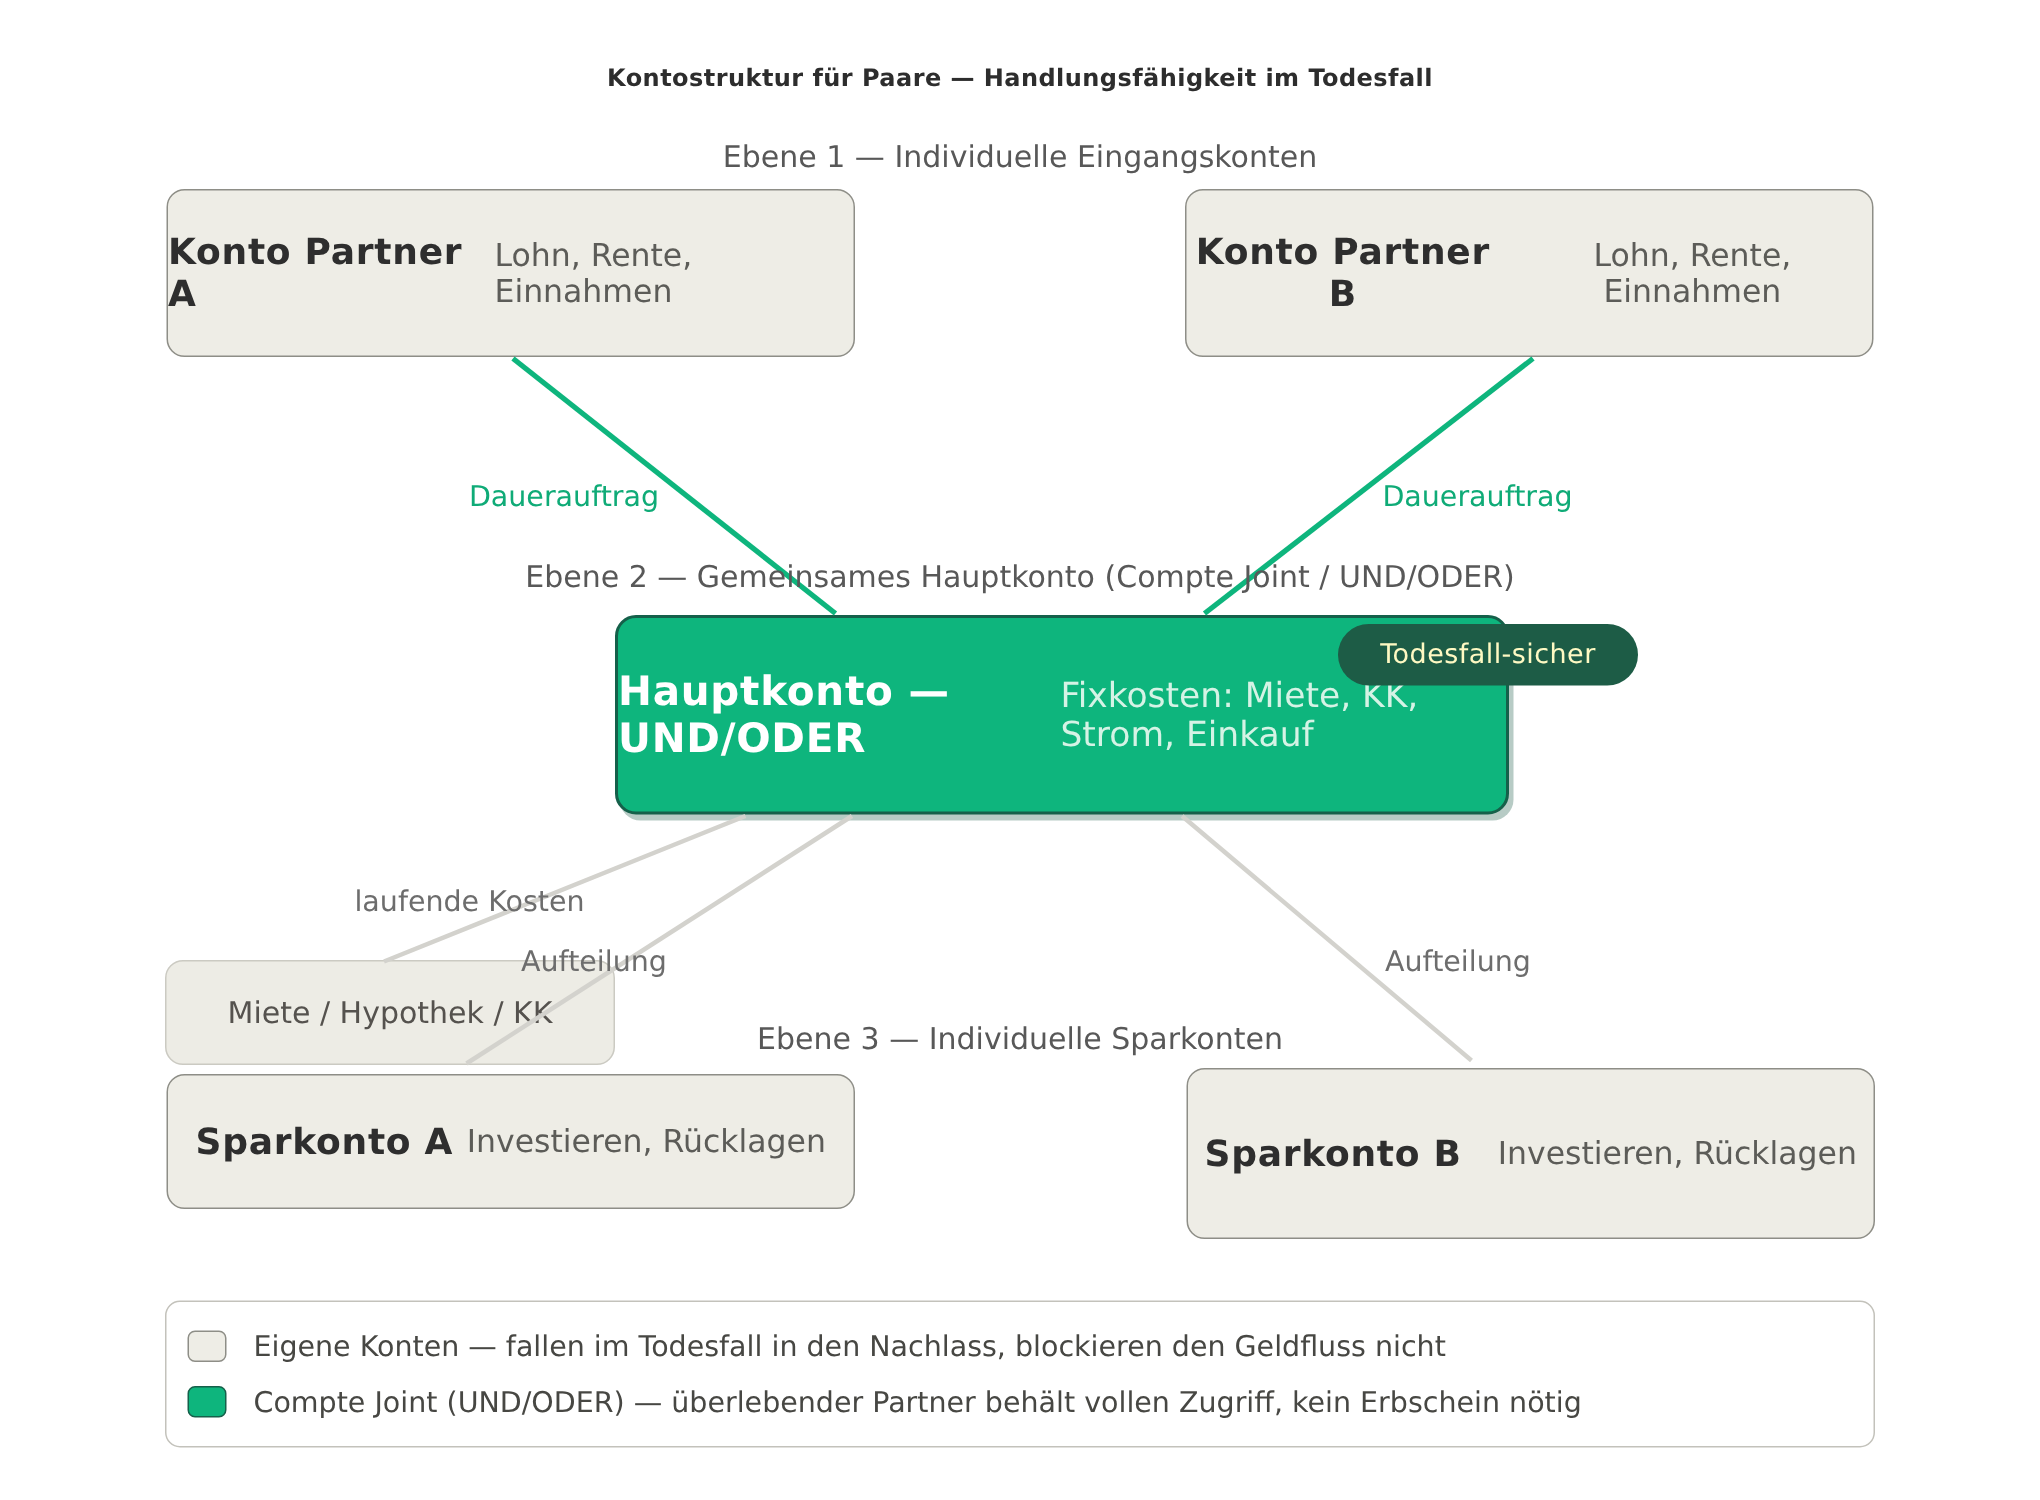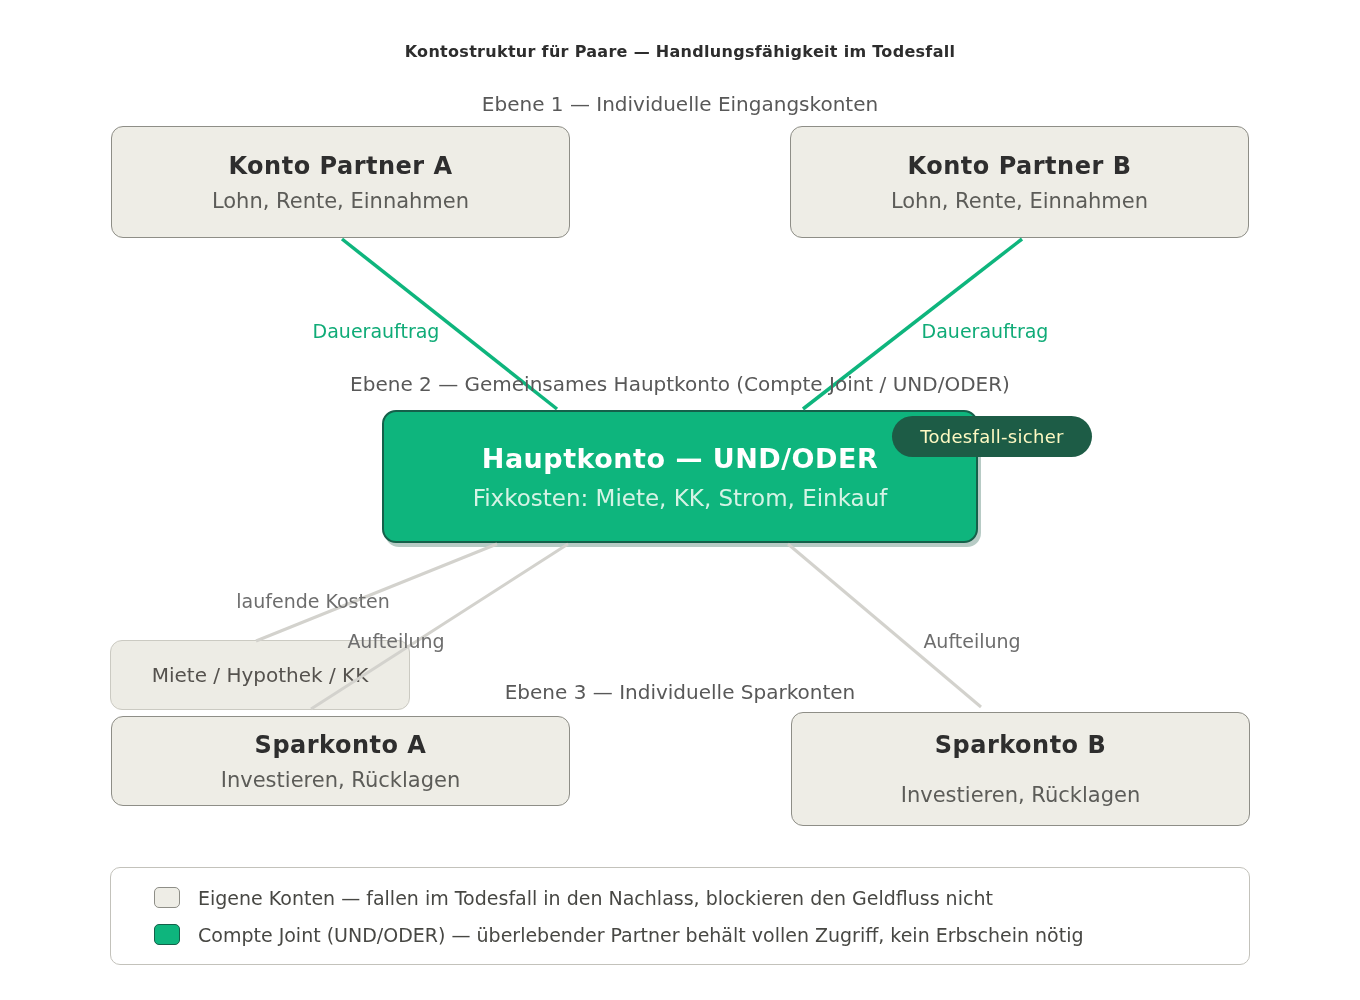--- a/index.html
+++ b/index.html
@@ -35,21 +35,21 @@
     z-index: 3;
     text-align: right;
   }
 
   .node {
     position: absolute;
     background: #eeede6;
     border: 1.6px solid #8e8e87;
     border-radius: 12px;
     display: flex;
-    flex-direction: column;
+    flex-direction: row;
     align-items: center;
     justify-content: center;
     gap: 9px;
     z-index: 1;
   }
   .node .node-title {
     font-size: 24px;
     font-weight: bold;
     color: #2e2e2e;
     letter-spacing: 0.5px;
@@ -59,25 +59,25 @@
     color: #5c5c58;
   }
 
   .node-main {
     position: absolute;
     background: #0eb57d;
     border: 2.5px solid #15604a;
     border-radius: 14px;
     box-shadow: 3px 4px 0 rgba(17, 84, 62, 0.30);
     display: flex;
-    flex-direction: column;
     align-items: center;
     justify-content: center;
     gap: 11px;
     z-index: 1;
+    margin-left: 28px;
   }
   .node-main .node-title {
     font-size: 27px;
     font-weight: bold;
     color: #ffffff;
     letter-spacing: 0.5px;
   }
   .node-main .node-subtitle {
     font-size: 23px;
     color: #d5f3e5;
@@ -143,21 +143,21 @@
     top: 867px;
     width: 1140px;
     height: 98px;
     background: #ffffff;
     border: 1.6px solid #c3c2bb;
     border-radius: 10px;
     display: flex;
     flex-direction: column;
     justify-content: center;
     gap: 15px;
-    padding-left: 43px;
+    padding-left: 14px;
     z-index: 1;
   }
   .legend-row {
     display: flex;
     align-items: center;
     gap: 18px;
   }
   .legend-swatch {
     width: 26px;
     height: 21px;

